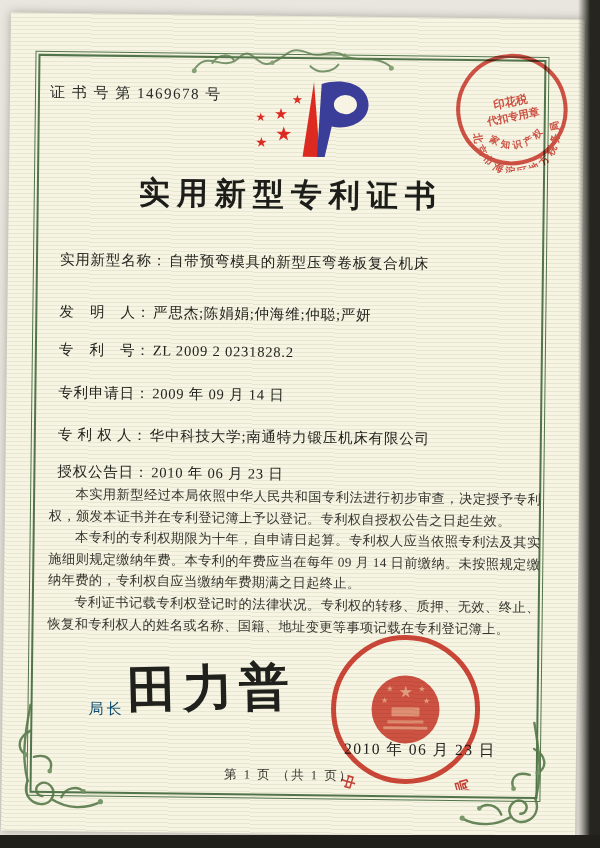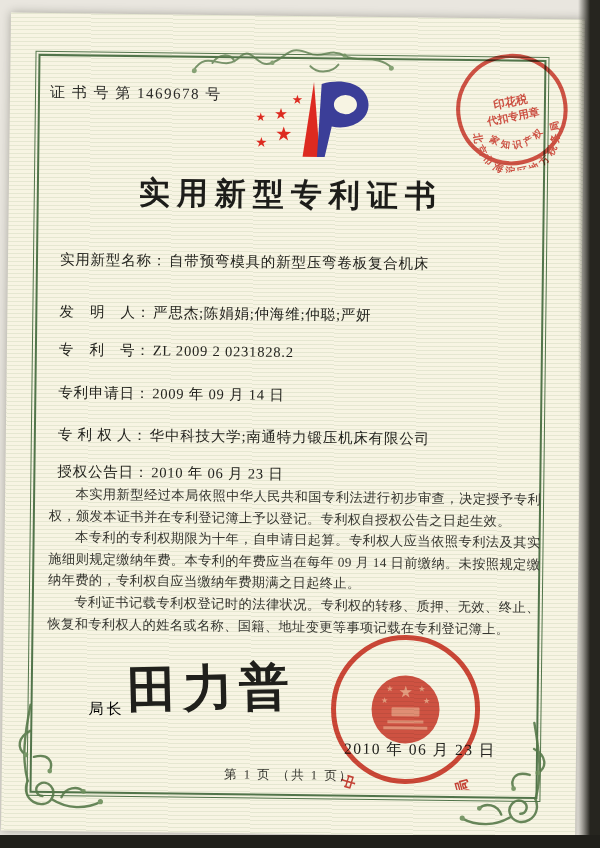--- a/index.html
+++ b/index.html
@@ -29,21 +29,21 @@
   .certno{position:absolute;left:40px;top:70px;font-size:15px;letter-spacing:1.5px;color:#2b2b28;}
   .logo{position:absolute;left:222px;top:62px;width:156px;height:96px;}
   .doc-title{position:absolute;left:0;right:10px;top:158px;text-align:center;
     font-size:31px;font-weight:bold;letter-spacing:7px;color:#1d1d1a;}
 
   .frow{position:absolute;left:52px;right:40px;font-size:14.5px;color:#24241f;letter-spacing:.8px;white-space:nowrap;}
   .flabel{margin-right:2px;}
   .paras{position:absolute;left:44px;top:470px;width:492px;font-size:13.2px;line-height:21.6px;color:#35352f;}
   .paras p{margin:0;text-indent:2em;text-align:justify;letter-spacing:.4px;}
 
-  .sig-title{position:absolute;left:86px;top:686px;font-size:15px;letter-spacing:3px;color:#000000;}
+  .sig-title{position:absolute;left:86px;top:686px;font-size:15px;letter-spacing:3px;color:#0c4a6e;}
   .sig-name{position:absolute;left:124px;top:640px;font-size:50px;letter-spacing:6px;color:#20201c;
     transform:rotate(-2deg);font-weight:600;}
 
   .issue-date{position:absolute;left:342px;top:722px;font-size:15.5px;letter-spacing:1.5px;color:#22221e;z-index:2;}
   .page-footer{position:absolute;left:0;right:0;top:751px;text-align:center;font-size:12.5px;letter-spacing:2px;color:#33332d;}
 
   .office-seal{position:absolute;left:323px;top:612px;width:160px;height:160px;z-index:3;
     mix-blend-mode:multiply;opacity:.92;}
   .tax-stamp{position:absolute;left:441px;top:30px;width:122px;height:122px;z-index:3;
     transform:rotate(-12deg);mix-blend-mode:multiply;opacity:.9;}

